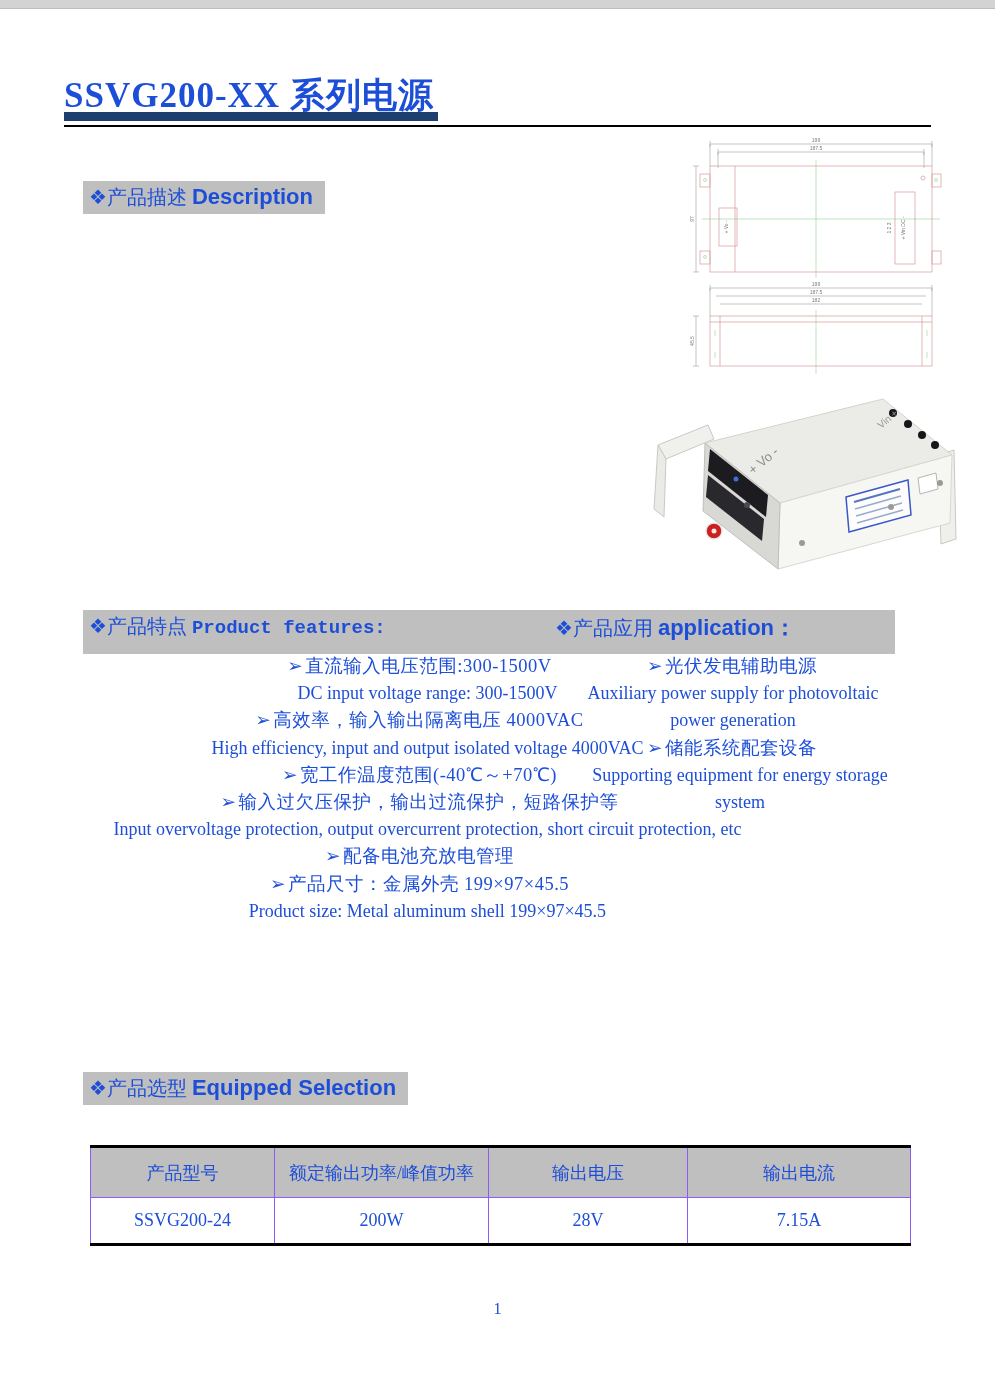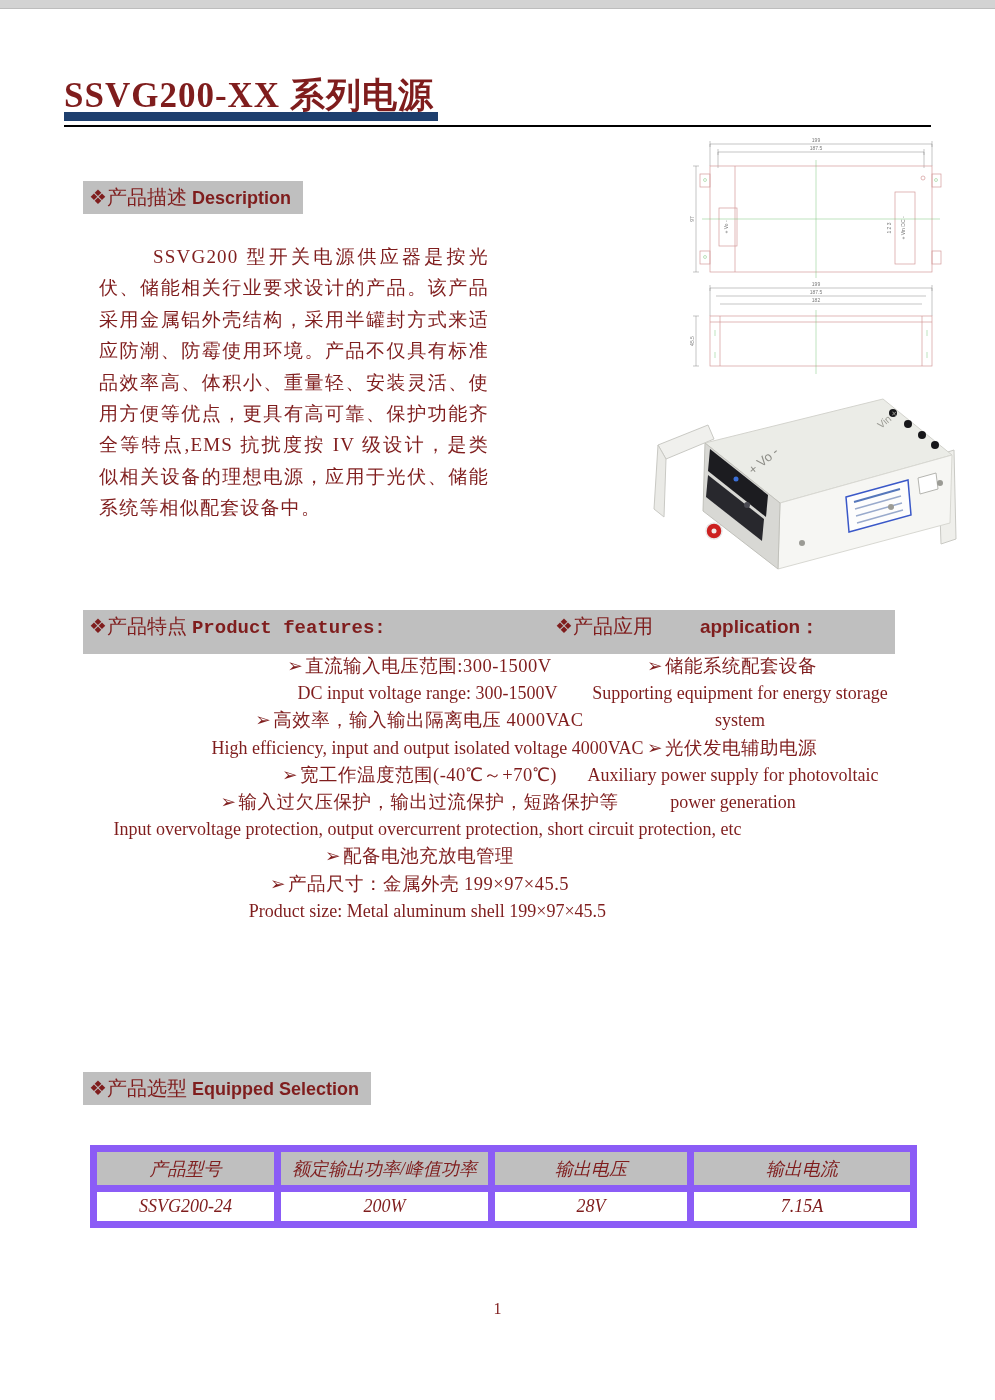--- a/index.html
+++ b/index.html
@@ -1,54 +1,54 @@
 <!DOCTYPE html>
 <html><head>
 <meta charset="utf-8">
 <style>
   html,body{margin:0;padding:0;background:#ffffff;}
   #page{position:relative;width:995px;height:1400px;background:#ffffff;overflow:hidden;
-        font-family:"Liberation Serif", serif;color:#7f1d1d;}
+        font-family:"Liberation Serif", serif;color:#1d4ed8;}
   #top-strip{position:absolute;left:0;top:0;width:995px;height:8px;background:#d3d3d3;border-bottom:1px solid #bdbdbd;}
 
   
   #title{position:absolute;left:64px;top:72px;font-size:35px;font-weight:bold;letter-spacing:1px;}
   #title-underline{position:absolute;left:64px;top:112px;width:374px;height:9px;background:#1e3f6e;}
   #title-rule{position:absolute;left:64px;top:125px;width:867px;height:2px;background:#000;}
 
   
   .sec-header{position:absolute;background:#bfbfbf;padding:3px 12px 3px 6px;font-size:20px;white-space:nowrap;}
-  .sec-header .en{font-family:"Liberation Sans", sans-serif;font-weight:bold;font-size:18px;}
+  .sec-header .en{font-family:"Liberation Sans", sans-serif;font-weight:bold;font-size:22px;}
 
   #desc-header{left:83px;top:181px;}
   #features-bar{position:absolute;left:83px;top:610px;width:812px;height:44px;background:#bfbfbf;}
   #features-header{position:absolute;left:6px;top:3px;font-size:20px;white-space:nowrap;}
   #application-header{position:absolute;left:472px;top:3px;font-size:20px;white-space:nowrap;}
   #features-header .en-mono{font-family:"Liberation Mono","DejaVu Sans Mono", monospace;font-weight:bold;font-size:19px;}
-  #application-header .en{font-family:"Liberation Sans", sans-serif;font-weight:bold;font-size:19px;margin-left:42px;}
+  #application-header .en{font-family:"Liberation Sans", sans-serif;font-weight:bold;font-size:22px;}
   #selection-header{left:83px;top:1072px;}
 
   
   #desc-body{position:absolute;left:99px;top:241px;width:390px;font-size:19px;line-height:31.4px;
              text-align:justify;text-indent:54px;letter-spacing:1.2px;}
 
   
   .blist{position:absolute;font-size:18.5px;}
   #features-list{left:97px;top:653px;width:645px;}
   #applications-list{left:552px;top:653px;width:360px;}
   .blist .item{margin:0 0 0 0;text-align:center;}
   .blist .zh{line-height:27.2px;letter-spacing:0.5px;}
   .blist .en{line-height:27.2px;padding-left:16px;font-size:18px;letter-spacing:0;}
   .bullet{display:inline-block;margin-right:2px;}
 
   
   #selection-table{position:absolute;left:90px;top:1145px;width:820px;border-collapse:collapse;
                    table-layout:fixed;font-size:18px;text-align:center;
                    border-top:3px solid #000;border-bottom:3px solid #000;}
-  #selection-table th,#selection-table td{border:7px solid #8b5cf6;padding:1px;font-style:italic;}
+  #selection-table th,#selection-table td{border:1px solid #8b5cf6;padding:9px;}
   #selection-table th{background:#bfbfbf;font-weight:normal;height:31px;}
   #selection-table td{height:27px;background:#fff;}
 
   
   #page-number{position:absolute;left:0;top:1300px;width:995px;text-align:center;font-size:16px;}
 
   
   #drawing{position:absolute;left:688px;top:134px;}
   #photo{position:absolute;left:650px;top:383px;}
   .dimtext{font-size:5px;fill:#7a7a7a;font-family:"Liberation Sans", sans-serif;}
@@ -63,21 +63,20 @@
   <div id="top-strip"></div>
 
   <div id="title">SSVG200-XX 系列电源</div>
   <div id="title-underline"></div>
   <div id="title-rule"></div>
 
   <div id="desc-header" class="sec-header">
     <span>❖</span><span>产品描述</span>
     <span class="en">Description</span>
   </div>
-  <div id="desc-body">SSVG200 型开关电源供应器是按光伏、储能相关行业要求设计的产品。该产品采用金属铝外壳结构，采用半罐封方式来适应防潮、防霉使用环境。产品不仅具有标准品效率高、体积小、重量轻、安装灵活、使用方便等优点，更具有高可靠、保护功能齐全等特点,EMS 抗扰度按 IV 级设计，是类似相关设备的理想电源，应用于光伏、储能系统等相似配套设备中。</div>
 
   <svg id="drawing" width="256" height="244" viewBox="0 0 256 244">
 
     <line class="dimline" x1="22" y1="10" x2="244" y2="10"></line>
       <line class="dimline" x1="22" y1="7" x2="22" y2="13"></line>
       <line class="dimline" x1="244" y1="7" x2="244" y2="13"></line>
     <text class="dimtext" x="128" y="8" text-anchor="middle">199</text>
     <line class="dimline" x1="30" y1="18" x2="236" y2="18"></line>
       <line class="dimline" x1="30" y1="15" x2="30" y2="21"></line>
       <line class="dimline" x1="236" y1="15" x2="236" y2="21"></line>
@@ -205,26 +204,26 @@
       <div class="zh"><span class="bullet">➢</span><span>配备电池充放电管理</span></div>
     </div>
     <div class="item">
       <div class="zh"><span class="bullet">➢</span><span>产品尺寸：金属外壳 199×97×45.5</span></div>
       <div class="en">Product size: Metal aluminum shell 199×97×45.5</div>
     </div>
   </div>
 
   <div id="applications-list" class="blist">
     <div class="item">
+      <div class="zh"><span class="bullet">➢</span><span>光伏发电辅助电源</span></div>
+      <div class="en" style="width:330px;">Auxiliary power supply for photovoltaic power generation</div>
+    </div>
+    <div class="item">
       <div class="zh"><span class="bullet">➢</span><span>储能系统配套设备</span></div>
       <div class="en">Supporting equipment for energy storage system</div>
-    </div>
-    <div class="item">
-      <div class="zh"><span class="bullet">➢</span><span>光伏发电辅助电源</span></div>
-      <div class="en" style="width:330px;">Auxiliary power supply for photovoltaic power generation</div>
     </div>
   </div>
 
   <div id="selection-header" class="sec-header">
     <span>❖</span><span>产品选型</span>
     <span class="en">Equipped Selection</span>
   </div>
 
   <table id="selection-table">
     <colgroup>

